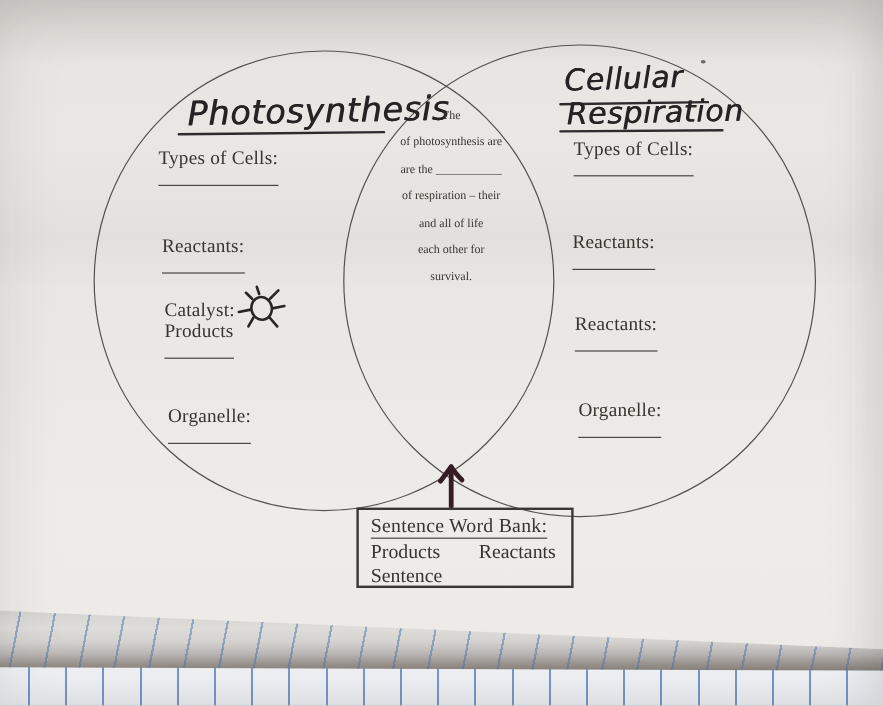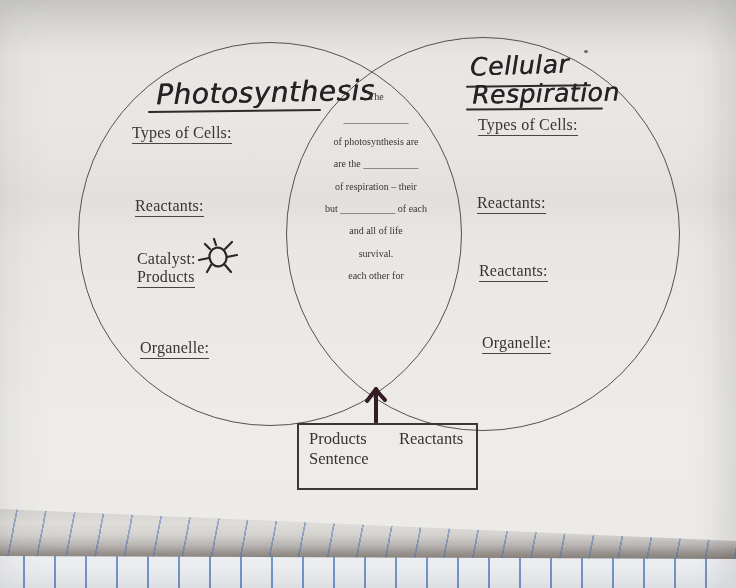--- a/index.html
+++ b/index.html
@@ -61,21 +61,21 @@
   .hw-resp{left:472px;top:79px;font-size:25px;transform:rotate(-1.2deg);}
   .hand-line{position:absolute;height:1.9px;background:#2e2a2d;border-radius:2px;}
   .ul-photo{left:148px;top:110px;width:173px;transform:rotate(-.6deg);}
   .ul-cell{left:466px;top:85px;width:125px;transform:rotate(-.8deg);}
   .ul-resp{left:466px;top:108px;width:137px;transform:rotate(-.4deg);}
   .pen-dot{position:absolute;left:584px;top:50px;width:4px;height:3px;background:#6b6763;border-radius:50%;}
   
   .plabel{
     position:absolute;font-size:16px;color:#38342f;letter-spacing:.2px;white-space:nowrap;
   }
-  .plabel.u{border-bottom:1.5px solid #4a453f;padding-bottom:1px;}
+  .plabel.u{border-bottom:1.5px solid #4a453f;padding-bottom:12px;}
   
   .mid{
     position:absolute;left:287px;top:86px;width:178px;z-index:4;
     text-align:center;font-size:10px;line-height:22.4px;color:#3a3531;
   }
   .mid div{white-space:nowrap;}
   
   .word-bank{
     position:absolute;left:297px;top:423px;width:181px;height:67px;z-index:4;
     border:2px solid #3b3733;box-sizing:border-box;padding:3px 0 0 10px;
@@ -126,39 +126,38 @@
       </g>
     </svg>
 
     <div class="plabel u" style="left:478px;top:116px;">Types of Cells:</div>
     <div class="plabel u" style="left:477px;top:194px;">Reactants:</div>
     <div class="plabel u" style="left:479px;top:262px;">Reactants:</div>
     <div class="plabel u" style="left:482px;top:334px;">Organelle:</div>
 
     <div class="mid">
       <div>The</div>
-      <div>_____________</div>
       <div>of photosynthesis are</div>
       <div>are the ___________</div>
       <div>of respiration – their</div>
-      <div>but ___________ of each</div>
       <div>and all of life</div>
+      <div>each other for</div>
       <div>survival.</div>
-      <div>each other for</div>
     </div>
 
     <svg class="arrow" width="32" height="42" viewBox="0 0 32 42">
       <g fill="none" stroke="#371c26" stroke-width="4" stroke-linecap="round">
         <path d="M16,39 L16,7"></path>
         <path d="M7,18 C10,14 13,10 16,6"></path>
         <path d="M16,6 C19,11 22,14 25,17"></path>
       </g>
     </svg>
 
     <div class="word-bank">
+      <span class="wb-title">Sentence Word Bank:</span>
       <div class="wb-grid">
         <span>Products</span>
         <span>Reactants</span>
         <span>Sentence</span>
       </div>
     </div>
 
   </div>
 
   <div class="vignette"></div>

